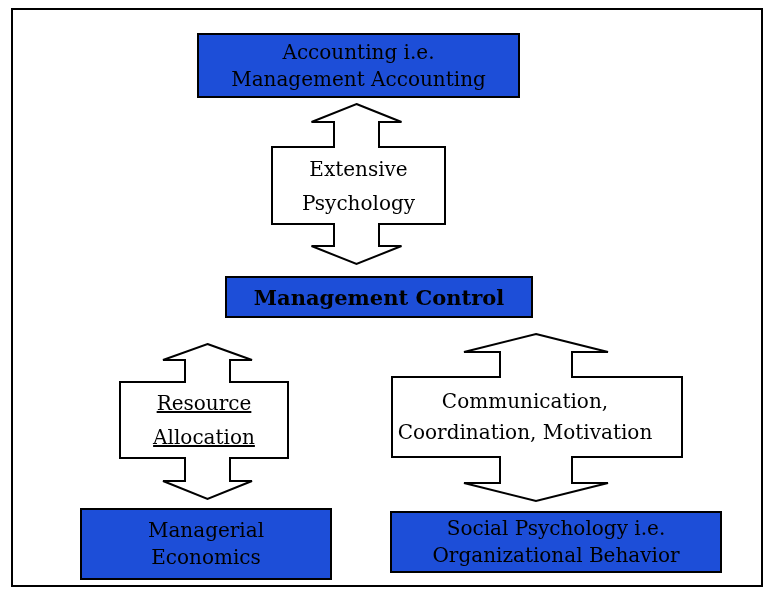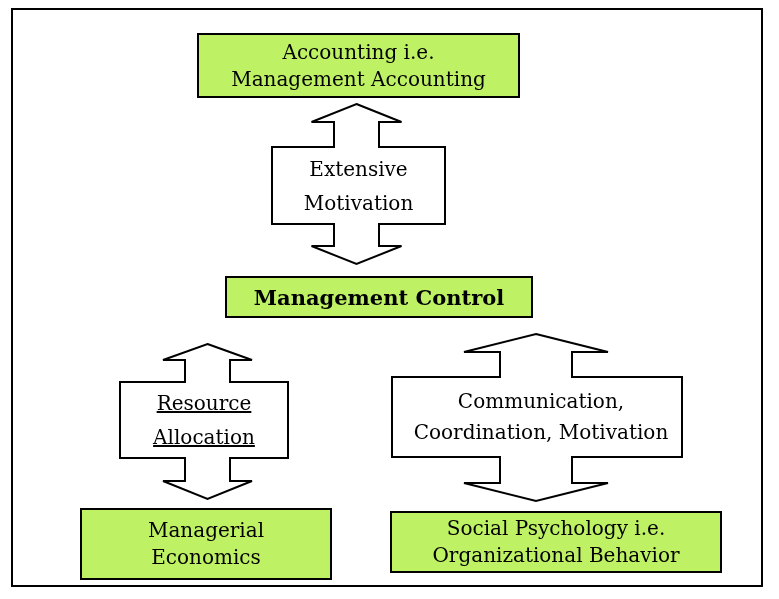--- a/index.html
+++ b/index.html
@@ -18,21 +18,21 @@
   .frame {
     position: absolute;
     left: 11px; top: 8px;
     width: 752px; height: 579px;
     border: 2px solid #000;
     background: transparent;
   }
   .node {
     position: absolute;
     border: 2px solid #000;
-    background: #bef264;
+    background: #1d4ed8;
     display: flex;
     flex-direction: column;
     align-items: center;
     justify-content: center;
     text-align: center;
     font-size: 20px;
     line-height: 27px;
   }
   .node.bold { font-weight: bold; font-size: 21px; margin-left: 20px; }
   .arrow-label {
@@ -64,21 +64,21 @@
   <div class="node" style="left:197px; top:33px; width:323px; height:65px;">
     <span>Accounting i.e.</span>
     <span>Management Accounting</span>
   </div>
 
   <svg class="arrow-svg" style="left:270px; top:102px;" width="177" height="164" viewBox="270 102 177 164">
     <path d="M356.5,104 L401.5,122 L379,122 L379,147 L445,147 L445,224 L379,224 L379,246 L401.5,246 L356.5,264 L311.5,246 L334,246 L334,224 L272,224 L272,147 L334,147 L334,122 L311.5,122 Z"></path>
   </svg>
   <div class="arrow-label" style="left:272px; top:147px; width:173px; height:77px;">
     <span>Extensive</span>
-    <span>Motivation</span>
+    <span>Psychology</span>
   </div>
 
   <div class="node bold" style="left:205px; top:276px; width:308px; height:42px;">
     <span>Management Control</span>
   </div>
 
   <svg class="arrow-svg" style="left:118px; top:342px;" width="172" height="159" viewBox="118 342 172 159">
     <path d="M207.5,344 L252,360 L230,360 L230,382 L288,382 L288,458 L230,458 L230,481 L252,481 L207.5,499 L163,481 L185,481 L185,458 L120,458 L120,382 L185,382 L185,360 L163,360 Z"></path>
   </svg>
   <div class="arrow-label" style="left:120px; top:382px; width:168px; height:76px;text-decoration:underline;">
@@ -87,21 +87,21 @@
   </div>
 
   <div class="node" style="left:80px; top:508px; width:252px; height:72px;">
     <span>Managerial</span>
     <span>Economics</span>
   </div>
 
   <svg class="arrow-svg" style="left:390px; top:332px;" width="294" height="171" viewBox="390 332 294 171">
     <path d="M536,334 L608,352 L572,352 L572,377 L682,377 L682,457 L572,457 L572,483 L608,483 L536,501 L464,483 L500,483 L500,457 L392,457 L392,377 L500,377 L500,352 L464,352 Z"></path>
   </svg>
-  <div class="arrow-label tight" style="left:408px; top:377px; width:266px; height:80px;">
+  <div class="arrow-label tight" style="left:392px; top:377px; width:266px; height:80px;">
     <span>Communication,</span>
     <span>Coordination, Motivation</span>
   </div>
 
   <div class="node" style="left:378px; top:511px; width:332px; height:62px;margin-left:12px;">
     <span>Social Psychology i.e.</span>
     <span>Organizational Behavior</span>
   </div>
 
 </div>

